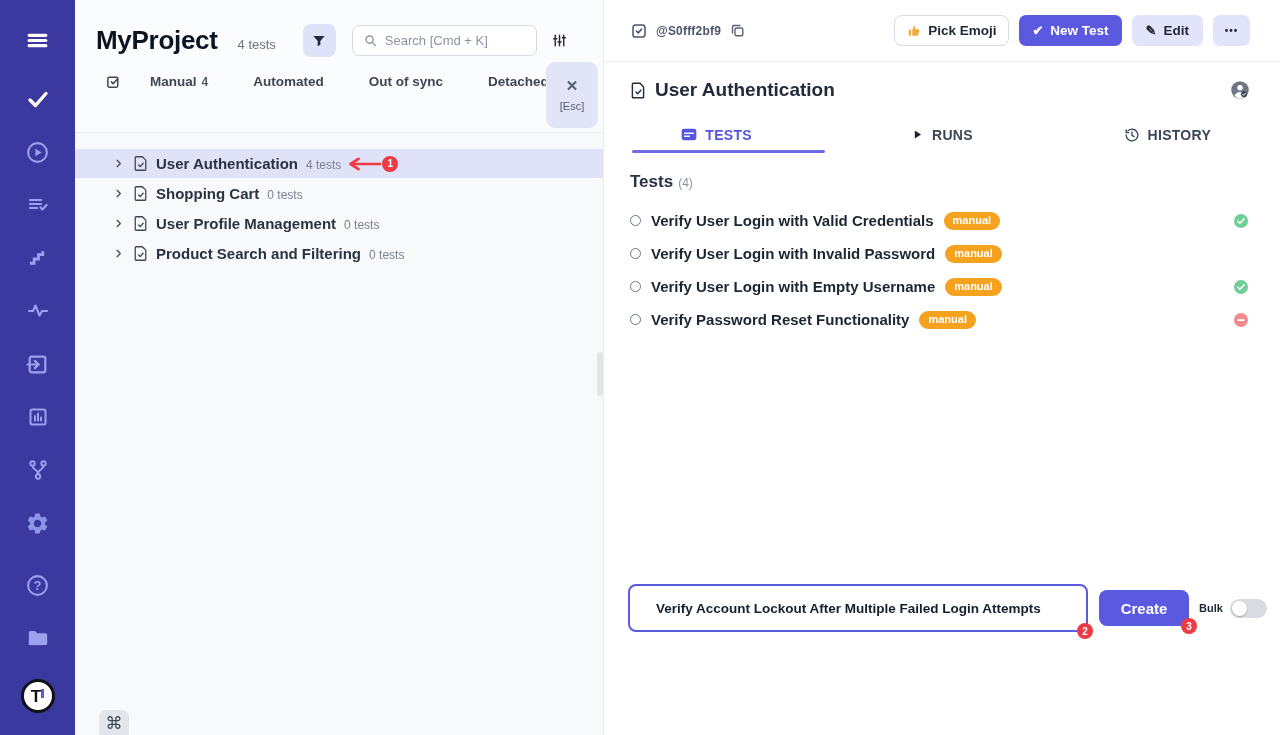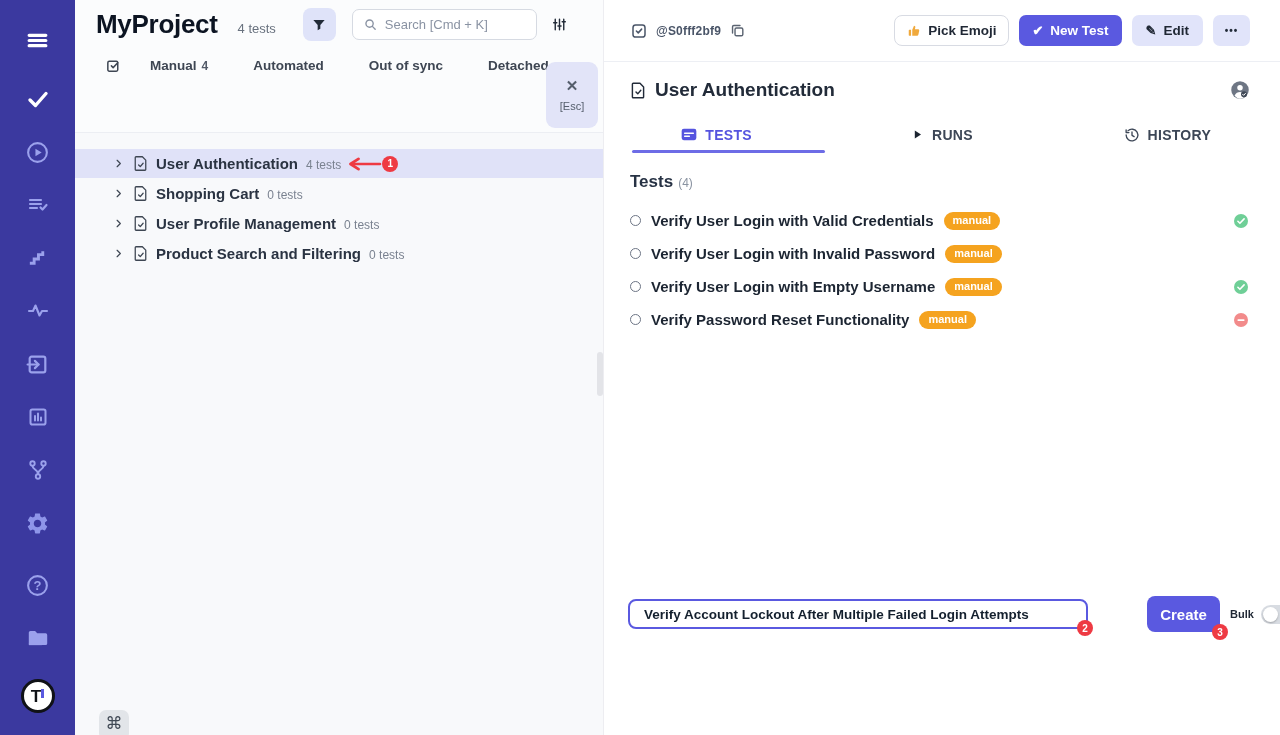--- a/index.html
+++ b/index.html
@@ -12,21 +12,21 @@
   .sb-icon { width:26px; height:26px; display:flex; align-items:center; justify-content:center; margin-bottom:27px; cursor:pointer; flex-shrink:0; }
   .sb-icon.menu { margin-bottom:33px; }
   .sb-bottom { margin-top:auto; display:flex; flex-direction:column; align-items:center; }
   .sb-logo { width:34px; height:34px; background:#fff; border:3px solid #101217; border-radius:50%; display:flex; align-items:center; justify-content:center; position:relative; cursor:pointer; }
   .sb-logo .t { font-weight:900; font-size:17px; color:#101217; line-height:1; margin-left:-3px; }
   .sb-logo .tick { position:absolute; right:8px; top:7px; width:3px; height:9px; background:#5a59e0; }
 
   
   .left-panel { width:529px; flex-shrink:0; background:#f8f9fb; border-right:1px solid #ededf1; position:relative; overflow:hidden; }
   .lp-top { height:133px; background:#fbfcfd; border-bottom:1px solid #eceef3; }
-  .lp-row1 { display:flex; align-items:center; padding:8px 0 0 21px; }
+  .lp-row1 { display:flex; align-items:center; padding:24px 0 0 21px; }
   .project-title { font-size:26px; font-weight:800; color:#0c1422; letter-spacing:-0.3px; }
   .project-count { font-size:13px; color:#69727f; margin-left:20px; margin-top:7px; }
   .filter-btn { width:33px; height:33px; background:#dfe3f9; border:none; border-radius:8px; margin-left:27px; display:flex; align-items:center; justify-content:center; }
   .search-box { margin-left:16px; width:185px; height:31px; background:#fff; border:1px solid #d6dae2; border-radius:7px; display:flex; align-items:center; padding:0 10px; gap:7px; }
   .search-box input { border:none; outline:none; width:100%; font-size:13px; color:#3a4250; background:transparent; font-family:inherit; }
   .search-box input::placeholder { color:#8a93a3; }
   .sliders-btn { margin-left:14px; background:none; border:none; display:flex; align-items:center; }
   .lp-tabs { display:flex; align-items:center; padding-left:30px; margin-top:16px; }
   .select-icon { margin-right:28px; display:flex; cursor:pointer; }
   .lp-tab { font-size:13.5px; font-weight:700; color:#3e4653; margin-right:45px; cursor:pointer; white-space:nowrap; }
@@ -76,24 +76,24 @@
   .tests-h .cnt { font-size:12px; color:#8a93a1; margin-left:5px; }
   .test-rows { margin-top:12px; }
   .test-row { height:33px; display:flex; align-items:center; cursor:pointer; }
   .t-circle { width:11px; height:11px; border:1.5px solid #6d7585; border-radius:50%; margin-right:10px; flex-shrink:0; cursor:pointer; }
   .t-title { font-size:15px; font-weight:700; color:#1c2532; white-space:nowrap; }
   .t-badge { margin-left:10px; background:#f5a31f; color:#fff; font-size:11px; font-weight:700; padding:3px 9px 4px; border-radius:10px; line-height:1; }
   .t-status { margin-left:auto; display:flex; }
 
   .create-row { position:absolute; left:24px; bottom:103px; display:flex; align-items:center; }
   .input-wrap { position:relative; }
-  .create-input { width:460px; height:30px; border:2px solid #5a59e0; border-radius:8px; padding:0 14px; font-size:13.5px; font-weight:700; color:#14202e; outline:none; font-family:inherit; background:#fff; }
+  .create-input { width:460px; height:48px; border:2px solid #5a59e0; border-radius:8px; padding:0 26px; font-size:13.5px; font-weight:700; color:#14202e; outline:none; font-family:inherit; background:#fff; }
   .b2 { position:absolute; right:-5px; bottom:-7px; }
   .btn-wrap { position:relative; margin-left:11px; }
-  .create-btn { width:73px; height:36px; background:#5a59e0; color:#fff; border:none; border-radius:8px; font-size:15px; font-weight:700;margin-left:48px; }
+  .create-btn { width:90px; height:36px; background:#5a59e0; color:#fff; border:none; border-radius:8px; font-size:15px; font-weight:700; }
   .b3 { position:absolute; right:-8px; bottom:-8px; }
   .bulk-label { margin-left:10px; font-size:11px; font-weight:700; color:#1f2734; }
   .toggle { margin-left:7px; width:37px; height:19px; background:#d8dce2; border-radius:10px; position:relative; cursor:pointer; border:none; }
   .toggle-knob { position:absolute; left:2px; top:2px; width:15px; height:15px; background:#fff; border-radius:50%; box-shadow:0 1px 2px rgba(0,0,0,.25); }
 </style>
 </head>
 <body>
 
 <nav class="sidebar">
   <span class="sb-icon menu">

